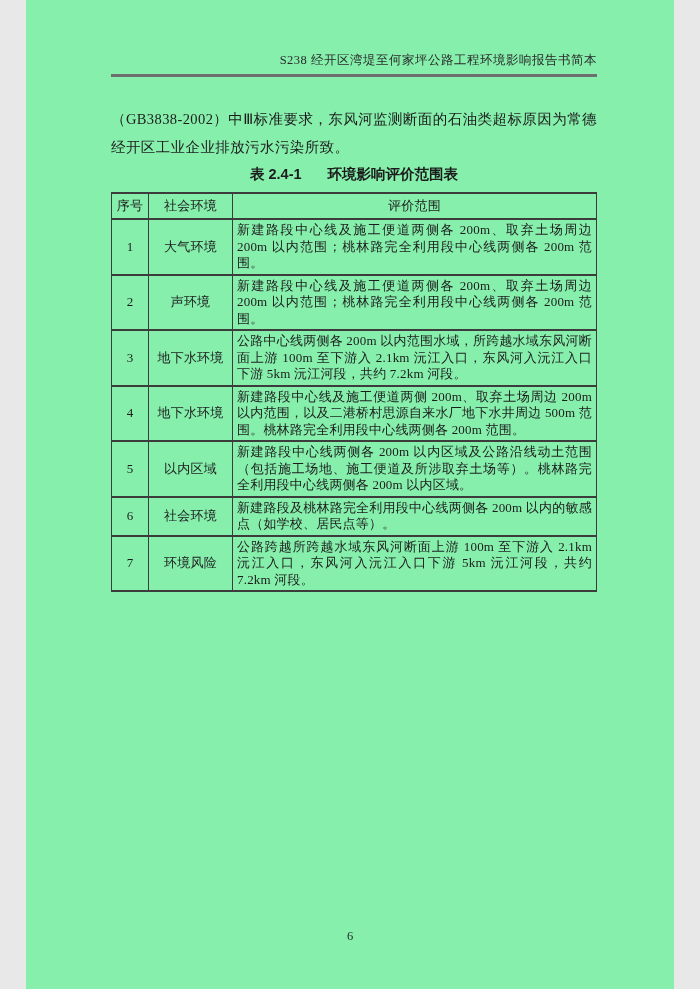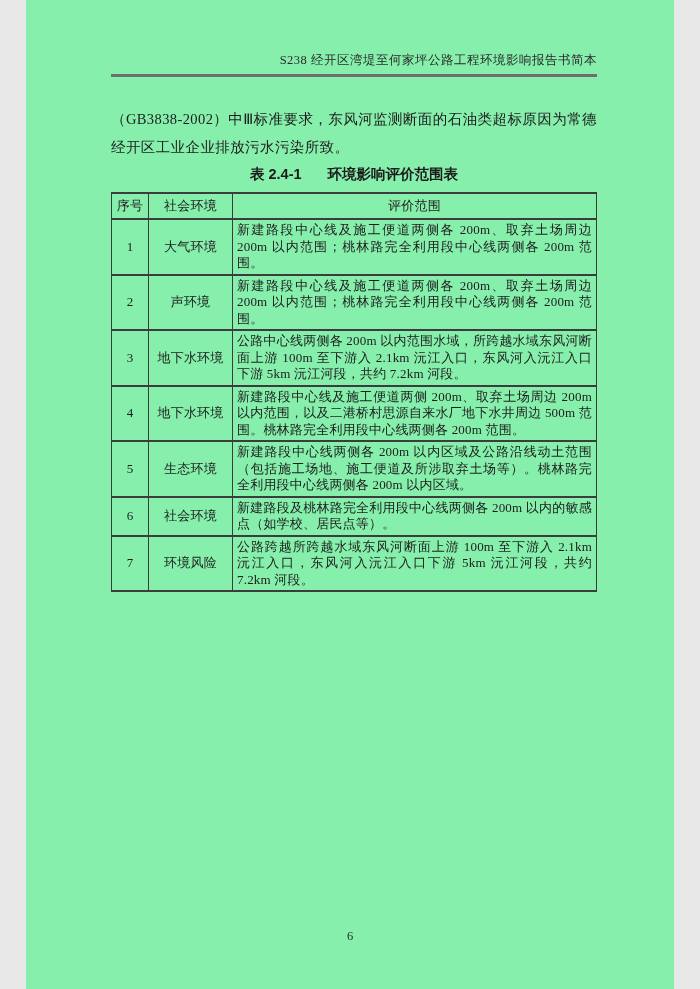--- a/index.html
+++ b/index.html
@@ -141,21 +141,21 @@
           <td class="cell-factor">地下水环境</td>
           <td class="cell-scope">公路中心线两侧各 200m 以内范围水域，所跨越水域东风河断面上游 100m 至下游入 2.1km 沅江入口，东风河入沅江入口下游 5km 沅江河段，共约 7.2km 河段。</td>
         </tr>
         <tr>
           <td class="cell-no">4</td>
           <td class="cell-factor">地下水环境</td>
           <td class="cell-scope">新建路段中心线及施工便道两侧 200m、取弃土场周边 200m 以内范围，以及二港桥村思源自来水厂地下水井周边 500m 范围。桃林路完全利用段中心线两侧各 200m 范围。</td>
         </tr>
         <tr>
           <td class="cell-no">5</td>
-          <td class="cell-factor">生态环境</td>
+          <td class="cell-factor">以内区域</td>
           <td class="cell-scope">新建路段中心线两侧各 200m 以内区域及公路沿线动土范围（包括施工场地、施工便道及所涉取弃土场等）。桃林路完全利用段中心线两侧各 200m 以内区域。</td>
         </tr>
         <tr>
           <td class="cell-no">6</td>
           <td class="cell-factor">社会环境</td>
           <td class="cell-scope">新建路段及桃林路完全利用段中心线两侧各 200m 以内的敏感点（如学校、居民点等）。</td>
         </tr>
         <tr>
           <td class="cell-no">7</td>
           <td class="cell-factor">环境风险</td>

